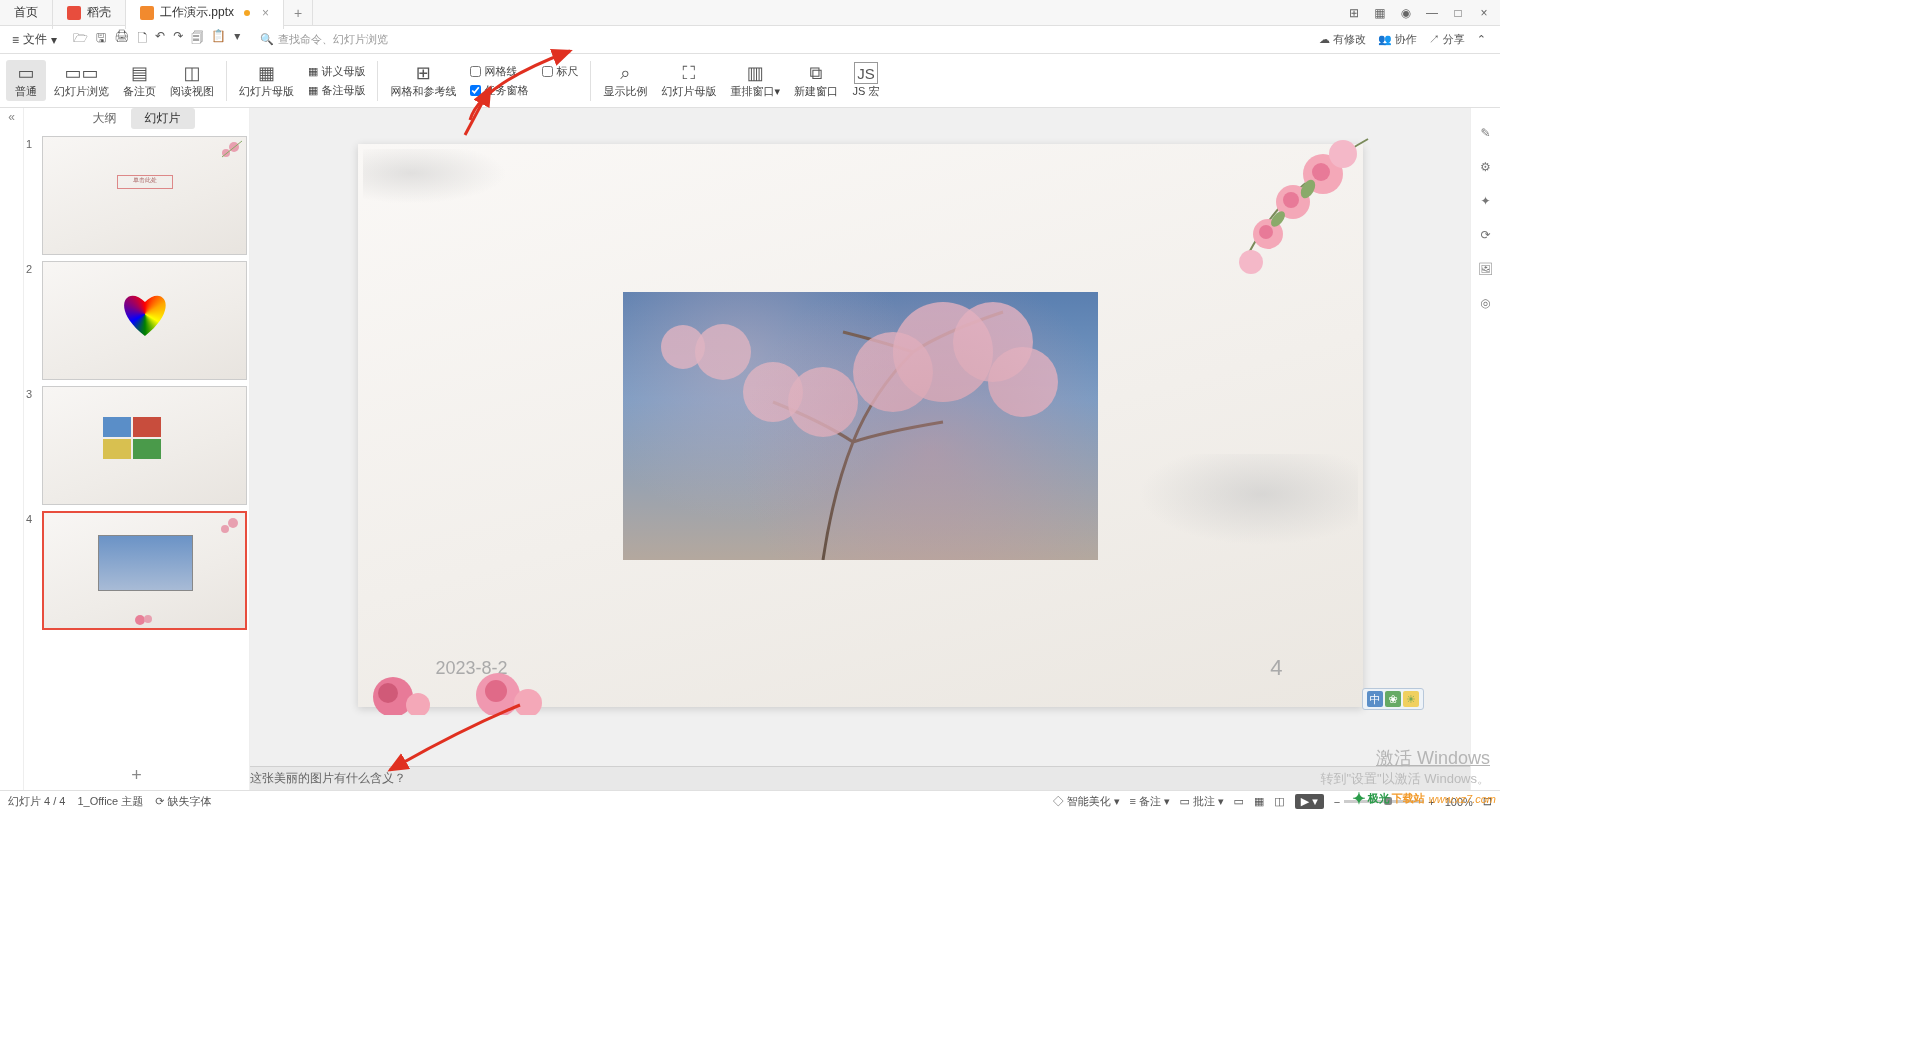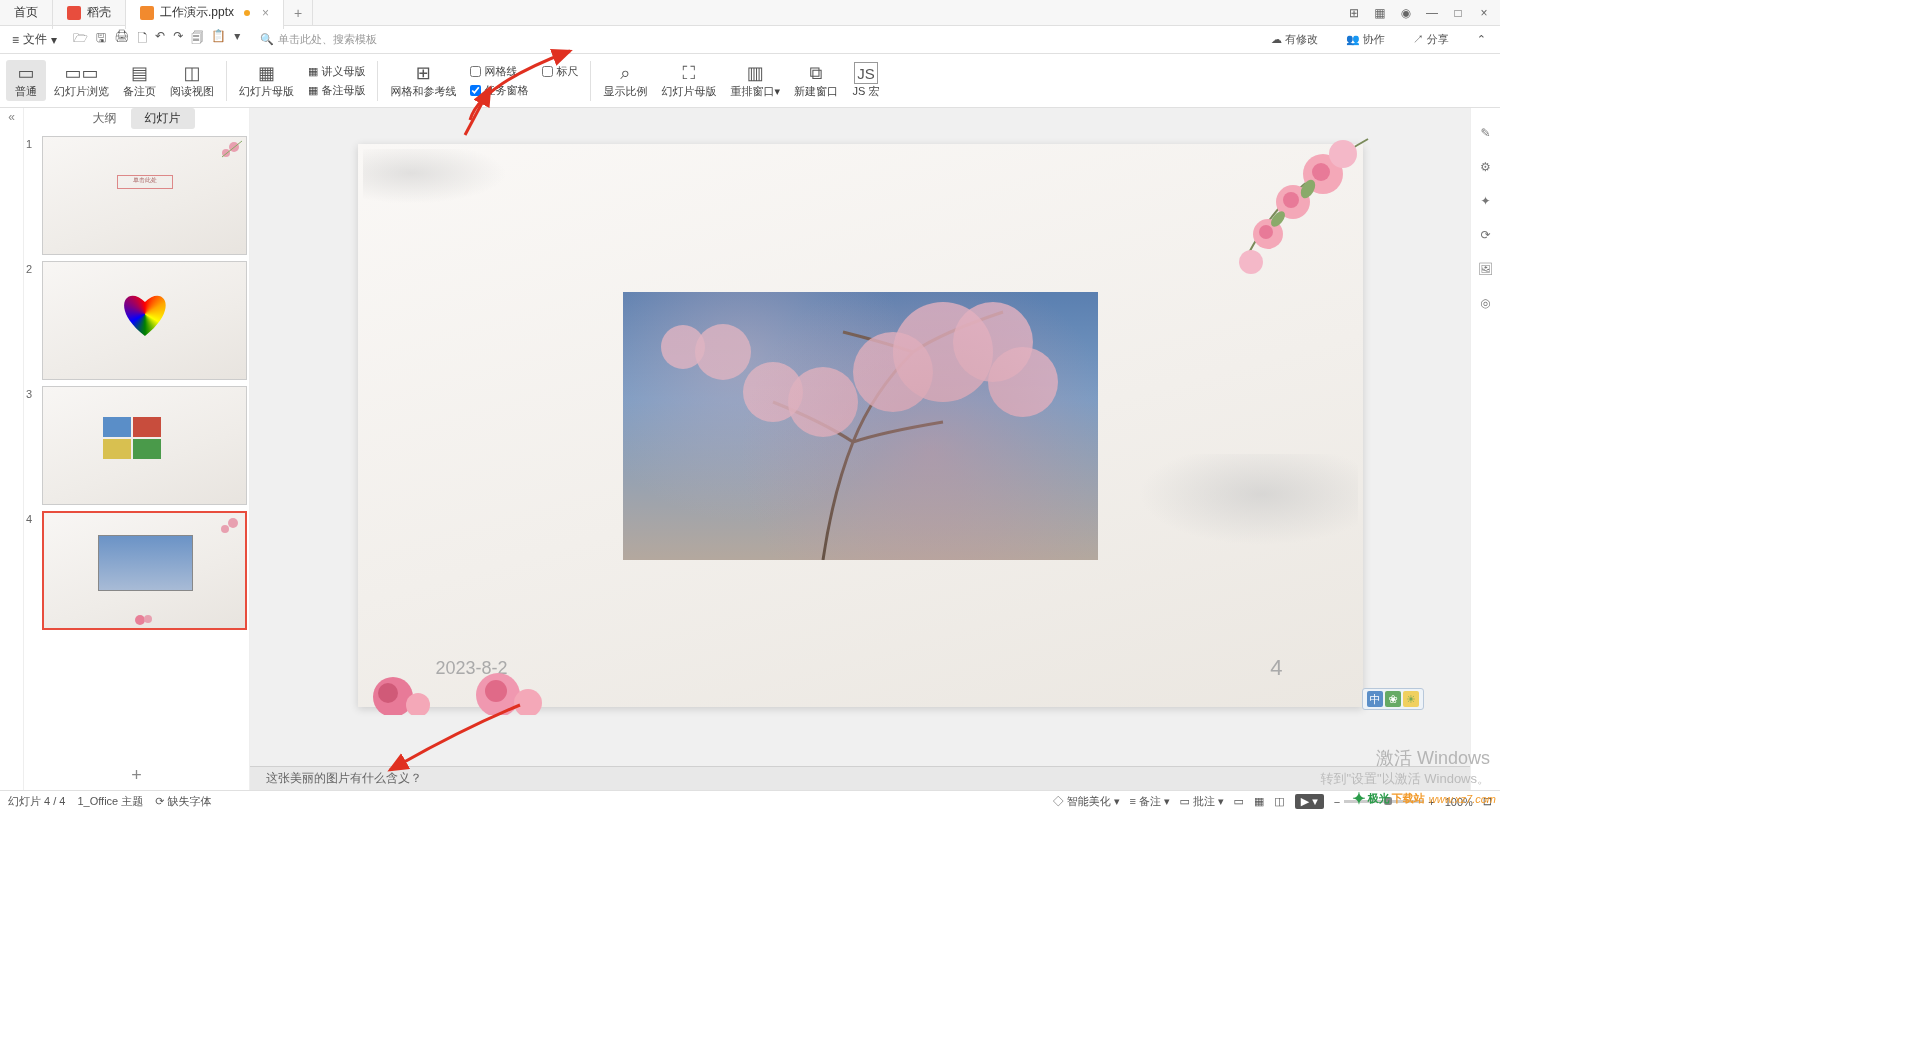--- a/index.html
+++ b/index.html
@@ -20,21 +20,21 @@
 
 
 .menubar { height: 28px; display: flex; align-items: center; padding: 0 6px; border-bottom: 1px solid #e0e0e0; gap: 4px; }
 .file-menu { display: flex; align-items: center; gap: 4px; padding: 2px 6px; color: #444; }
 .qat { display: flex; gap: 8px; padding: 0 6px; color: #555; }
 .qat span { cursor: pointer; }
 .menu-tabs { display: flex; gap: 2px; margin-left: 10px; }
 .menu-tab { padding: 3px 10px; cursor: pointer; color: #444; border-radius: 3px; }
 .menu-tab.active { background: #e84d3d; color: #fff; }
 .search-box { margin-left: 10px; display: flex; align-items: center; gap: 4px; color: #999; font-size: 11px; }
-.menubar-right { margin-left: auto; display: flex; gap: 28px; align-items: center; padding-right: 8px; color: #555; font-size: 11px; }
+.menubar-right { margin-left: auto; display: flex; gap: 12px; align-items: center; padding-right: 8px; color: #555; font-size: 11px; }
 
 
 .ribbon { height: 54px; display: flex; align-items: center; padding: 2px 6px; border-bottom: 1px solid #e0e0e0; gap: 2px; }
 .rib-item { display: flex; flex-direction: column; align-items: center; justify-content: center; padding: 2px 6px; cursor: pointer; min-width: 40px; }
 .rib-item.active { background: #e5e5e5; border-radius: 3px; }
 .rib-icon { font-size: 18px; color: #555; height: 22px; display: flex; align-items: center; }
 .rib-label { font-size: 11px; color: #444; white-space: nowrap; }
 .rib-sep { width: 1px; height: 40px; background: #e0e0e0; margin: 0 4px; }
 .chk-group { display: flex; flex-direction: column; gap: 4px; padding: 0 6px; }
 .chk { display: flex; align-items: center; gap: 3px; font-size: 11px; color: #444; }
@@ -70,39 +70,39 @@
 .slide-img { position: absolute; top: 148px; left: 265px; width: 475px; height: 268px; background: linear-gradient(#5a7fb0 0%, #7a9cc4 40%, #b4a89e 100%); }
 .slide-img::after { content:''; position:absolute; inset:0; background: radial-gradient(circle at 65% 60%, rgba(200,150,160,0.5), transparent 55%), radial-gradient(circle at 25% 25%, rgba(210,180,190,0.45), transparent 40%); }
 .slide .date { position: absolute; left: 78px; bottom: 28px; font-size: 18px; color: #aaa; }
 .slide .page { position: absolute; left: 0; right: 0; bottom: 26px; text-align: center; font-size: 22px; color: #aaa; }
 .slide .num { position: absolute; right: 80px; bottom: 26px; font-size: 22px; color: #aaa; }
 .corner-branch { position: absolute; top: -10px; right: -10px; width: 200px; height: 170px; }
 .btm-flowers { position: absolute; bottom: -8px; left: 0; width: 220px; height: 60px; }
 .clouds-l { position:absolute; top: 5px; left: 5px; width: 160px; height: 60px; background: radial-gradient(ellipse at 30% 40%, rgba(200,200,200,0.5), transparent 60%); }
 .clouds-r { position:absolute; top: 55%; right: 5px; width: 240px; height: 100px; background: radial-gradient(ellipse at 60% 40%, rgba(200,200,200,0.6), transparent 60%); }
 
-.notes-bar { height: 24px; background: #e8e8e8; border-top: 1px solid #d0d0d0; padding: 0 16px; display: flex; align-items: center; color: #666; font-size: 12px; }
+.notes-bar { height: 24px; background: #e8e8e8; border-top: 1px solid #d0d0d0; padding: 0 0; display: flex; align-items: center; color: #666; font-size: 12px; }
 
 
 .right-bar { width: 30px; border-left: 1px solid #eee; display: flex; flex-direction: column; align-items: center; padding-top: 18px; gap: 20px; color: #777; }
 .right-bar span { cursor: pointer; }
 
 
 .status { height: 22px; border-top: 1px solid #e0e0e0; display: flex; align-items: center; padding: 0 8px; font-size: 11px; color: #555; gap: 12px; }
 .status-right { margin-left: auto; display: flex; align-items: center; gap: 10px; }
 .zoom-slider { display:flex; align-items:center; gap:4px; }
 .zoom-track { width: 80px; height: 3px; background: #ccc; position: relative; }
 .zoom-thumb { position:absolute; left: 50%; top: -3px; width: 8px; height: 8px; background: #888; border-radius: 2px; }
 
 
 .arrow { position: absolute; pointer-events: none; }
 
 
 .watermark { position: absolute; right: 10px; bottom: 24px; text-align: right; color: #bbb; font-size: 13px; z-index: 10; }
-.watermark .t1 { font-size: 18px; color: #b5b5b5; }
+.watermark .t1 { font-size: 18px; color: #b5b5b5; text-decoration: underline; }
 .logo { position:absolute; right: 4px; bottom: 4px; font-size: 11px; font-weight: bold; z-index: 11; display:flex; align-items:center; gap:2px; }
 .logo .star { color:#2a9b49; font-size:16px; }
 .logo .txt1 { color:#2a9b49; }
 .logo .txt2 { color:#f29a2a; }
 
 
 .ime { position:absolute; right: 76px; bottom: 102px; display:flex; gap:2px; background:#eef3f8; border:1px solid #b8c8da; border-radius:3px; padding:2px 4px; z-index:5; font-size:11px; }
 .ime span { display:inline-flex; width:16px; height:16px; align-items:center; justify-content:center; background:#5a8ec8; color:#fff; border-radius:2px; }
 .ime span.y { background:#f0d060; color:#7a5; }
 .ime span.g { background:#6a6; }
@@ -141,21 +141,21 @@
     <span>🗁</span>
     <span>🖫</span>
     <span>🖨</span>
     <span>🗋</span>
     <span>↶</span>
     <span>↷</span>
     <span>🗐</span>
     <span>📋</span>
     <span>▾</span>
   </div>
-  <div class="search-box">🔍 <span>单击此处、搜索模板</span></div>
+  <div class="search-box">🔍 <span>查找命令、幻灯片浏览</span></div>
   <div class="menubar-right">
     <span>☁ <span>有修改</span></span>
     <span>👥 <span>协作</span></span>
     <span>↗ <span>分享</span></span>
     <span>⌃</span>
   </div>
 </div>
 
 <div class="ribbon">
   <div class="rib-item active">

